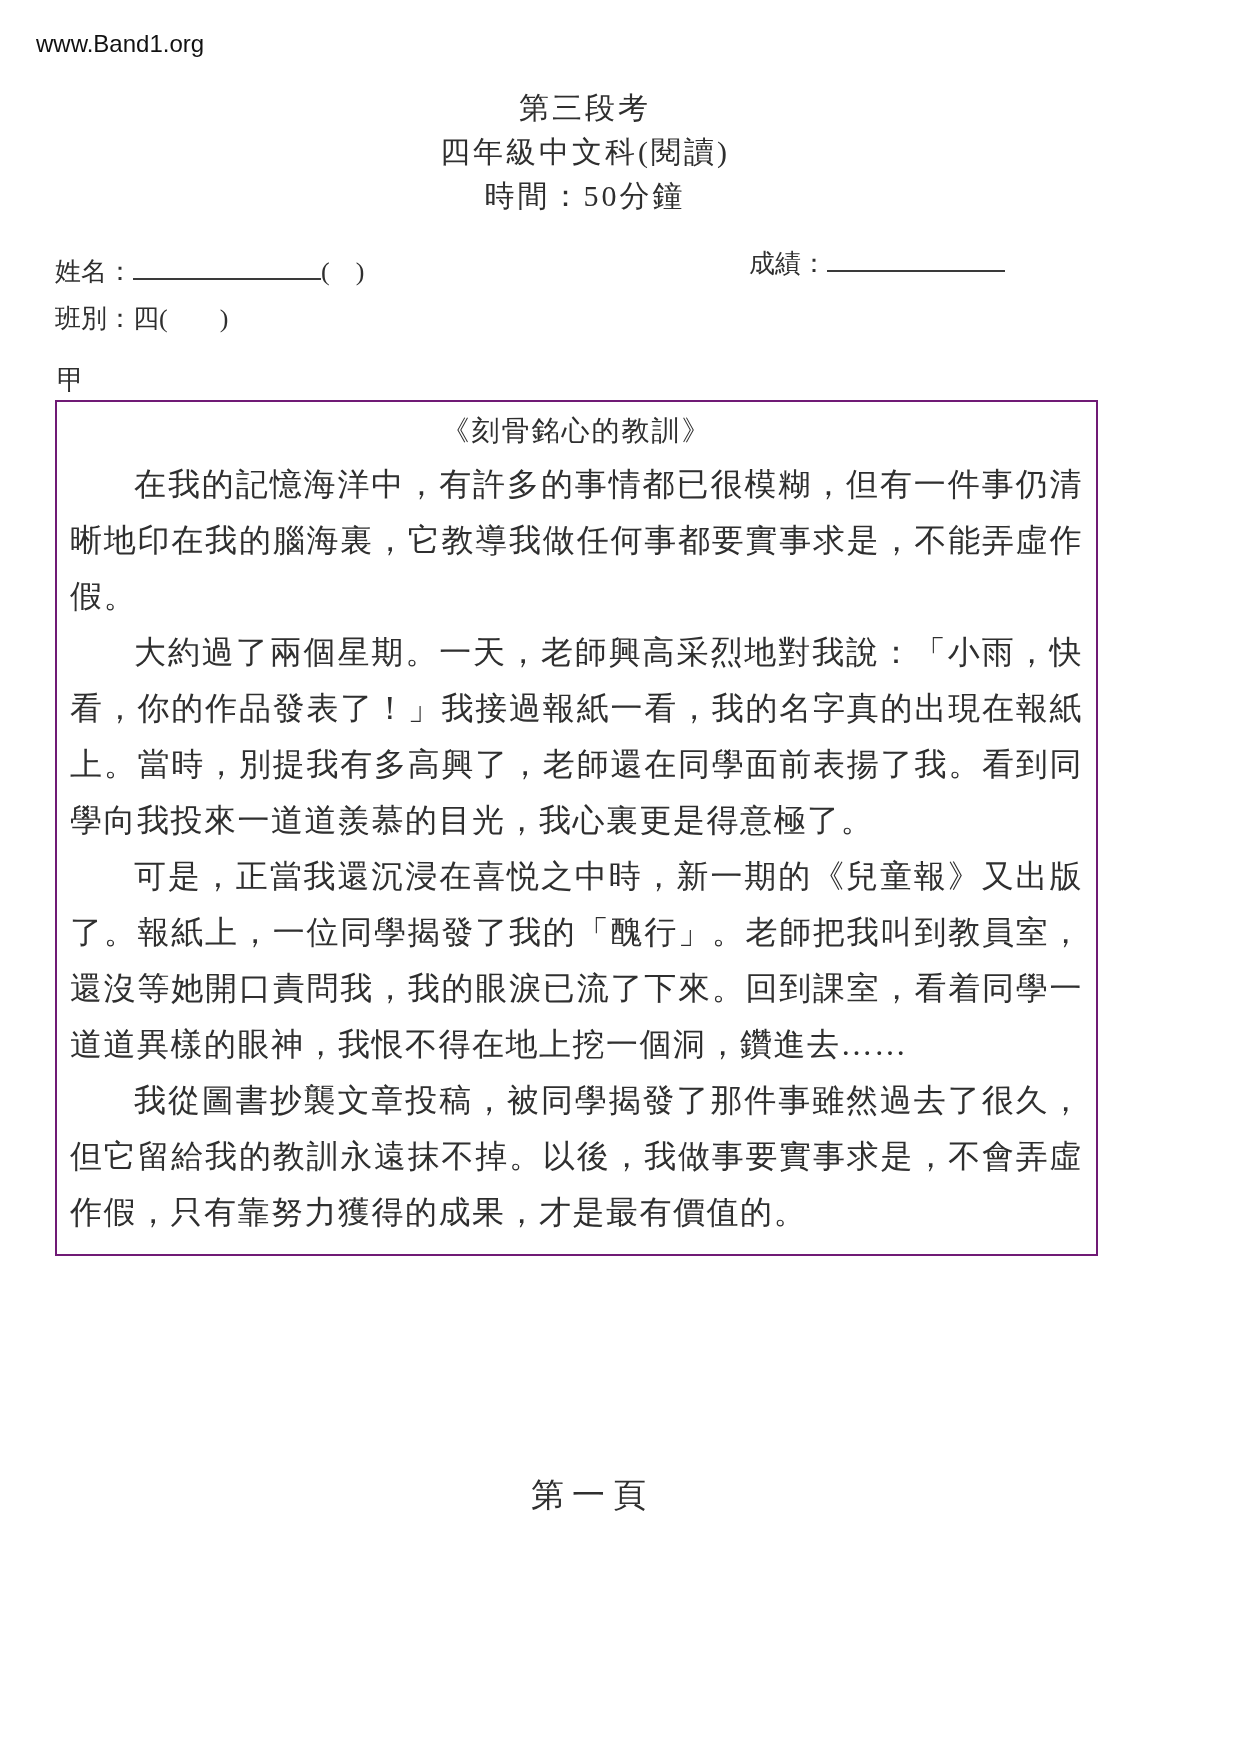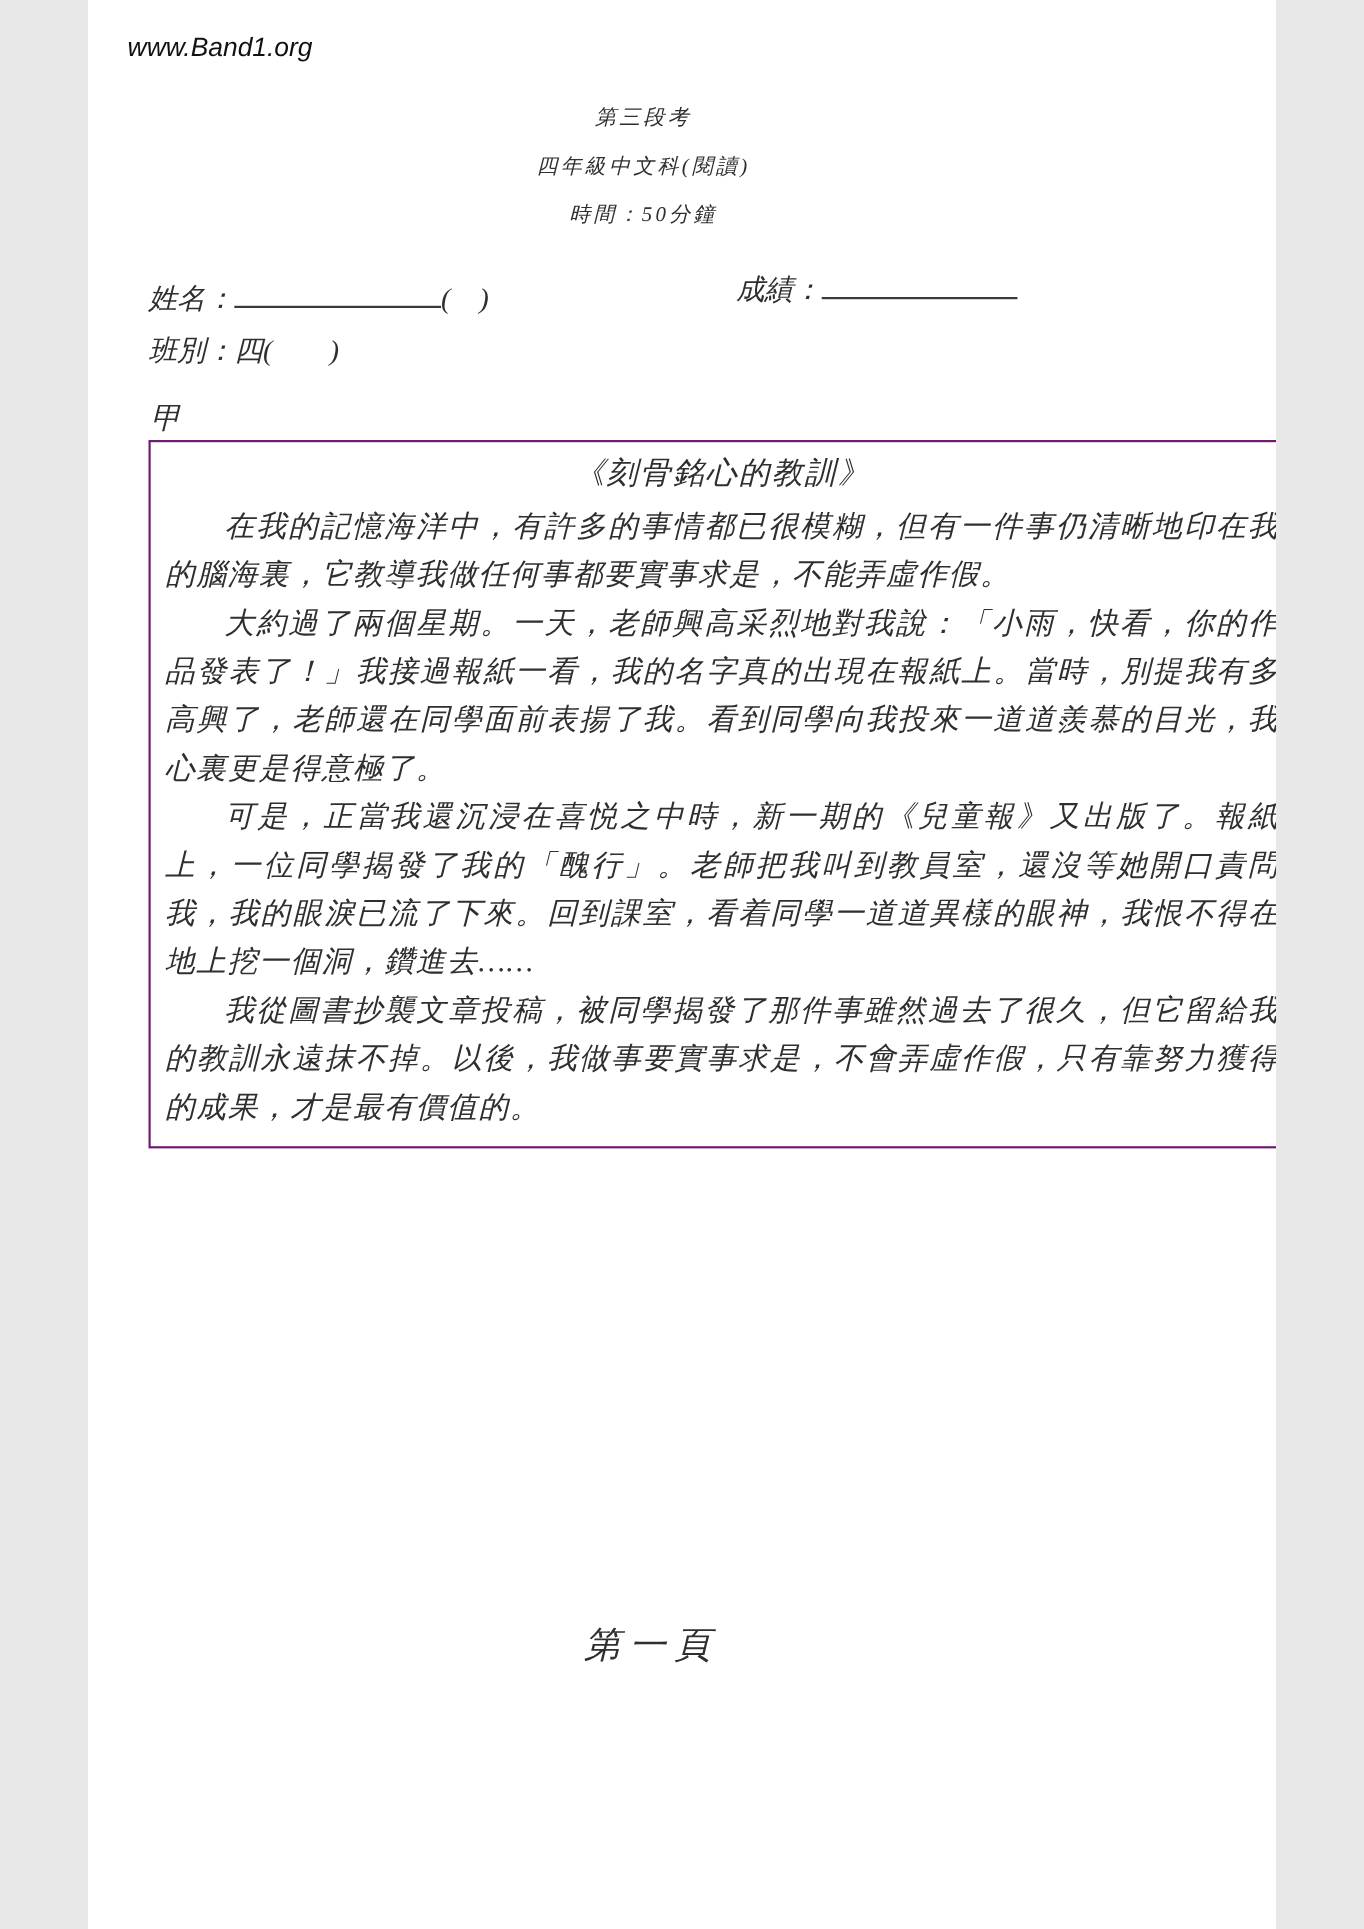--- a/index.html
+++ b/index.html
@@ -1,41 +1,40 @@
 <!DOCTYPE html>
 <html><head>
 <meta charset="utf-8">
 <style>
   html, body { margin: 0; padding: 0; background: #e8e8e8; }
   .page {
     position: relative;
-    width: 1080px;
+    width: 1240px;
     height: 1754px;
     margin: 0 auto;
     background: #ffffff;
     color: #2f2f2f;
     font-family: "Liberation Serif", "DejaVu Serif", serif;
     overflow: hidden;
-    font-style: italic;
   }
   .watermark {
     position: absolute;
     top: 30px;
     left: 36px;
     font-family: "Liberation Sans", "DejaVu Sans", sans-serif;
     font-size: 24px;
     color: #111;
   }
   .title-block {
     position: absolute;
     top: 86px;
     left: 0;
     right: 70px;
     text-align: center;
-    font-size: 19px;
+    font-size: 30px;
     line-height: 44px;
     letter-spacing: 3px;
   }
   .info-area {
     position: absolute;
     top: 244px;
     left: 55px;
     right: 0;
     height: 120px;
     font-size: 26px;
@@ -69,22 +68,22 @@
   }
   .passage-title {
     text-align: center;
     font-size: 28px;
     line-height: 50px;
     margin: 0;
     font-weight: normal;
     letter-spacing: 2px;
   }
   .passage-body .para {
-    font-size: 27px;
-    line-height: 44px;
+    font-size: 32px;
+    line-height: 56px;
     margin: 0;
     text-indent: 2em;
     text-align: justify;
     letter-spacing: 1.5px;
   }
   .footer {
     position: absolute;
     top: 1473px;
     left: 0;
     right: 55px;

